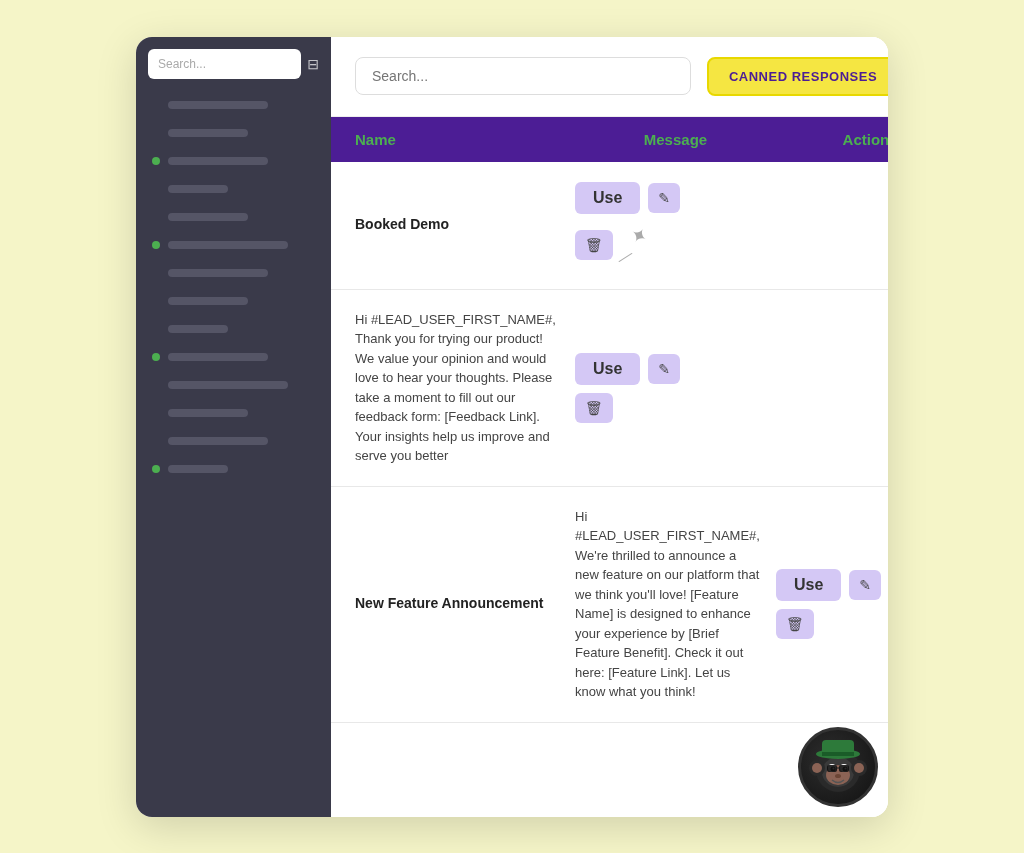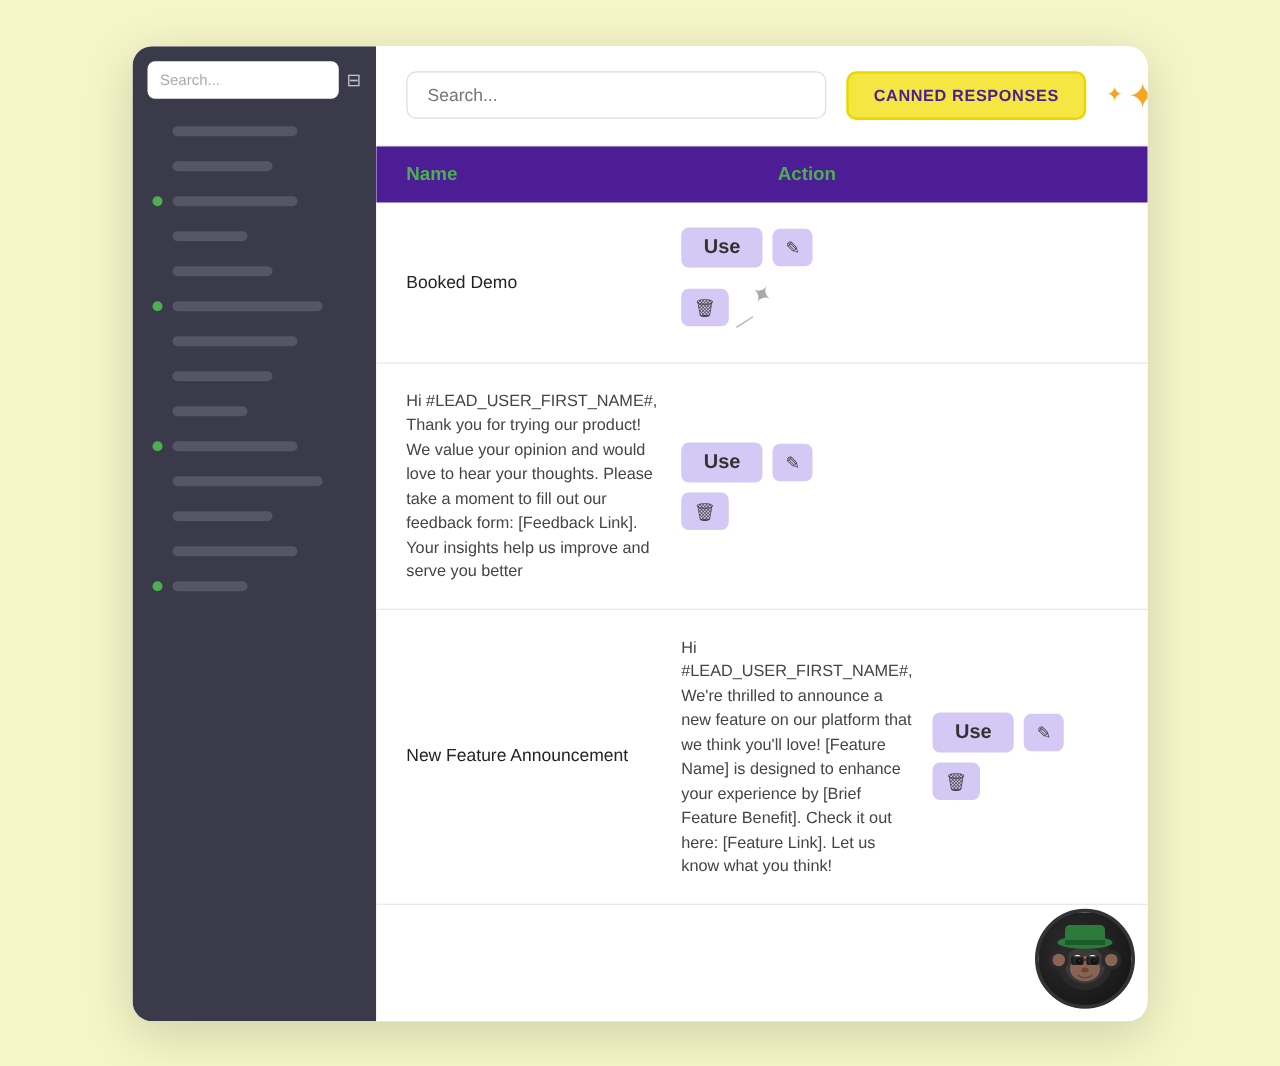--- a/index.html
+++ b/index.html
@@ -7,21 +7,21 @@
       background: #f5f5c8;
       font-family: -apple-system, BlinkMacSystemFont, 'Segoe UI', sans-serif;
       display: flex;
       justify-content: center;
       align-items: center;
       min-height: 100vh;
       padding: 20px;
     }
 
     .app-window {
-      width: 812px;
+      width: 752px;
       min-height: 780px;
       background: #fff;
       border-radius: 16px;
       box-shadow: 0 10px 40px rgba(0,0,0,0.15);
       display: flex;
       overflow: hidden;
       position: relative;
     }
 
     
@@ -166,21 +166,21 @@
       display: grid;
       grid-template-columns: 220px 1fr 180px;
       padding: 20px 24px;
       border-bottom: 1px solid #e8e8e8;
       align-items: center;
       min-height: 80px;
     }
 
     .row-name {
       font-size: 14px;
-      font-weight: 400;
+      font-weight: 700;
       color: #222;
       line-height: 1.4;
     }
 
     .row-message {
       font-size: 13px;
       color: #444;
       line-height: 1.5;
       padding-right: 16px;
     }
@@ -332,20 +332,21 @@
       <div class="sparkle-decoration">
         <span class="sparkle-small">✦</span>
         <span class="sparkle-big">✦</span>
       </div>
     </div>
 
     <div class="table-container">
 
       <div class="table-header">
         <div class="table-header-cell">Name</div>
+        <div class="table-header-cell center">Message</div>
         <div class="table-header-cell right">Action</div>
       </div>
 
       <div class="table-row">
         <div class="row-name">Booked Demo</div>
         <div class="row-actions">
           <div class="actions-row">
             <button class="use-btn">Use</button>
             <button class="edit-btn">✎</button>
           </div>

